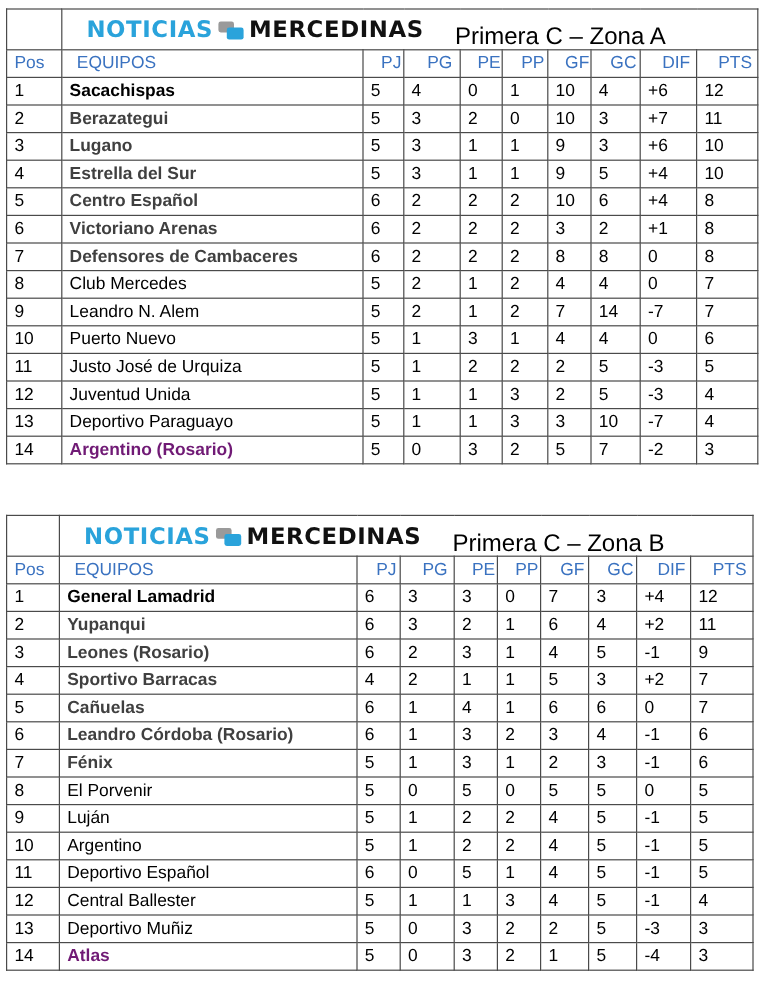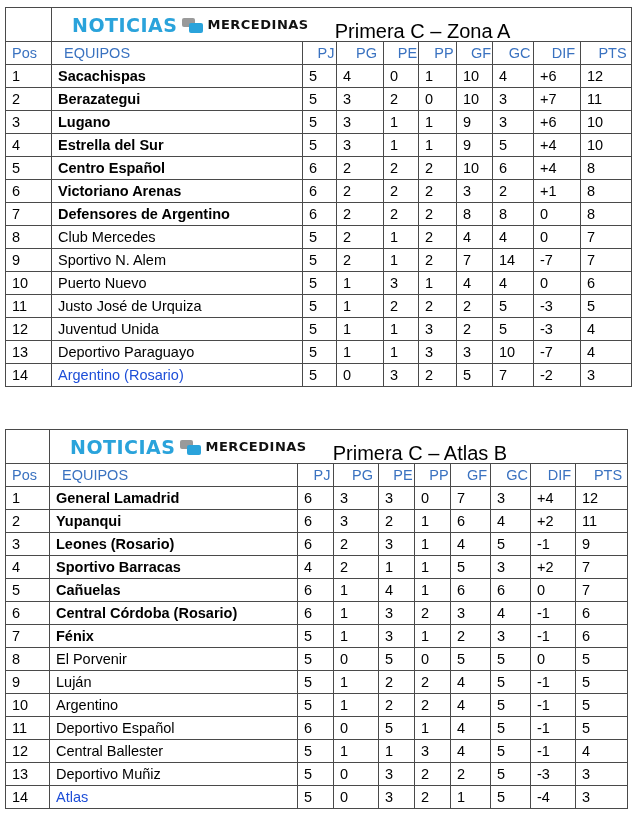--- a/index.html
+++ b/index.html
@@ -9,27 +9,27 @@
   table.standings td { border: 1.5px solid #4a4a4a; padding: 0 0 0 6px; font-size: 14.5px;
          height: 22px; line-height: 22px; white-space: nowrap; overflow: hidden; }
   #table-a { left: 5px; top: 7px; width: 626px; }
   #table-b { left: 5px; top: 429px; width: 622px; }
   tr.title-row td { height: 33px; }
   tr.head-row td { color: #3a72c0; font-weight: normal; font-size: 14.5px; margin-left: 36px; }
   tr.head-row td.c { text-align: center; padding-left: 13px; }
   td.num { padding-left: 7px; }
   td.team { padding-left: 8px; }
   .black-bold { font-weight: bold; color: #000; }
-  .blue-bold { font-weight: bold; color: #000000; }
-  .red-bold { font-weight: normal; color: #1d4ed8; }
+  .blue-bold { font-weight: bold; color: #404040; }
+  .red-bold { font-weight: bold; color: #701a75; }
   .plain { font-weight: normal; color: #000; }
   .logo-wrap { display: flex; align-items: flex-end; padding-left: 14px; }
   .logo-a { font-family: "DejaVu Sans", sans-serif; font-weight: bold; font-size: 19px;
             letter-spacing: 0.5px; color: #2aa3db; line-height: 28px; }
-  .logo-b { font-family: "DejaVu Sans", sans-serif; font-weight: bold; font-size: 13px;
+  .logo-b { font-family: "DejaVu Sans", sans-serif; font-weight: bold; font-size: 19px;
             letter-spacing: 0.5px; color: #111; line-height: 28px; }
   .bubble { display: inline-block; position: relative; width: 22px; height: 18px; margin: 0 4px 4px 4px; }
   .bubble .b1 { position: absolute; left: 0; top: 1px; width: 13px; height: 9px; background: #9a9a9a; border-radius: 2px; }
   .bubble .b2 { position: absolute; left: 7px; top: 6px; width: 14px; height: 10px; background: #2aa3db; border-radius: 2px; }
   .subtitle { font-size: 20px; margin-left: 26px; line-height: 26px; position: relative; top: 5px; }
 </style>
 </head>
 <body>
 
 <table class="standings" id="table-a">
@@ -139,21 +139,21 @@
         <td class="num">2</td>
         <td class="num">2</td>
         <td class="num">2</td>
         <td class="num">3</td>
         <td class="num">2</td>
         <td class="num">+1</td>
         <td class="num">8</td>
       </tr>
       <tr>
         <td class="num">7</td>
-        <td class="team blue-bold">Defensores de Argentino</td>
+        <td class="team blue-bold">Defensores de Cambaceres</td>
         <td class="num">6</td>
         <td class="num">2</td>
         <td class="num">2</td>
         <td class="num">2</td>
         <td class="num">8</td>
         <td class="num">8</td>
         <td class="num">0</td>
         <td class="num">8</td>
       </tr>
       <tr>
@@ -163,21 +163,21 @@
         <td class="num">2</td>
         <td class="num">1</td>
         <td class="num">2</td>
         <td class="num">4</td>
         <td class="num">4</td>
         <td class="num">0</td>
         <td class="num">7</td>
       </tr>
       <tr>
         <td class="num">9</td>
-        <td class="team plain">Sportivo N. Alem</td>
+        <td class="team plain">Leandro N. Alem</td>
         <td class="num">5</td>
         <td class="num">2</td>
         <td class="num">1</td>
         <td class="num">2</td>
         <td class="num">7</td>
         <td class="num">14</td>
         <td class="num">-7</td>
         <td class="num">7</td>
       </tr>
       <tr>
@@ -260,21 +260,21 @@
     <tr class="title-row">
       <td></td>
       <td colspan="9">
         <div class="logo-wrap">
           <span class="logo-a">NOTICIAS</span>
           <span class="bubble">
               <span class="b1"></span>
               <span class="b2"></span>
             </span>
           <span class="logo-b">MERCEDINAS</span>
-          <span class="subtitle">Primera C – Atlas B</span>
+          <span class="subtitle">Primera C – Zona B</span>
         </div>
       </td>
     </tr>
     <tr class="head-row">
         <td>Pos</td>
         <td style="padding-left: 12px;">EQUIPOS</td>
         <td class="c">PJ</td>
         <td class="c">PG</td>
         <td class="c">PE</td>
         <td class="c">PP</td>
@@ -338,21 +338,21 @@
         <td class="num">1</td>
         <td class="num">4</td>
         <td class="num">1</td>
         <td class="num">6</td>
         <td class="num">6</td>
         <td class="num">0</td>
         <td class="num">7</td>
       </tr>
       <tr>
         <td class="num">6</td>
-        <td class="team blue-bold">Central Córdoba (Rosario)</td>
+        <td class="team blue-bold">Leandro Córdoba (Rosario)</td>
         <td class="num">6</td>
         <td class="num">1</td>
         <td class="num">3</td>
         <td class="num">2</td>
         <td class="num">3</td>
         <td class="num">4</td>
         <td class="num">-1</td>
         <td class="num">6</td>
       </tr>
       <tr>

